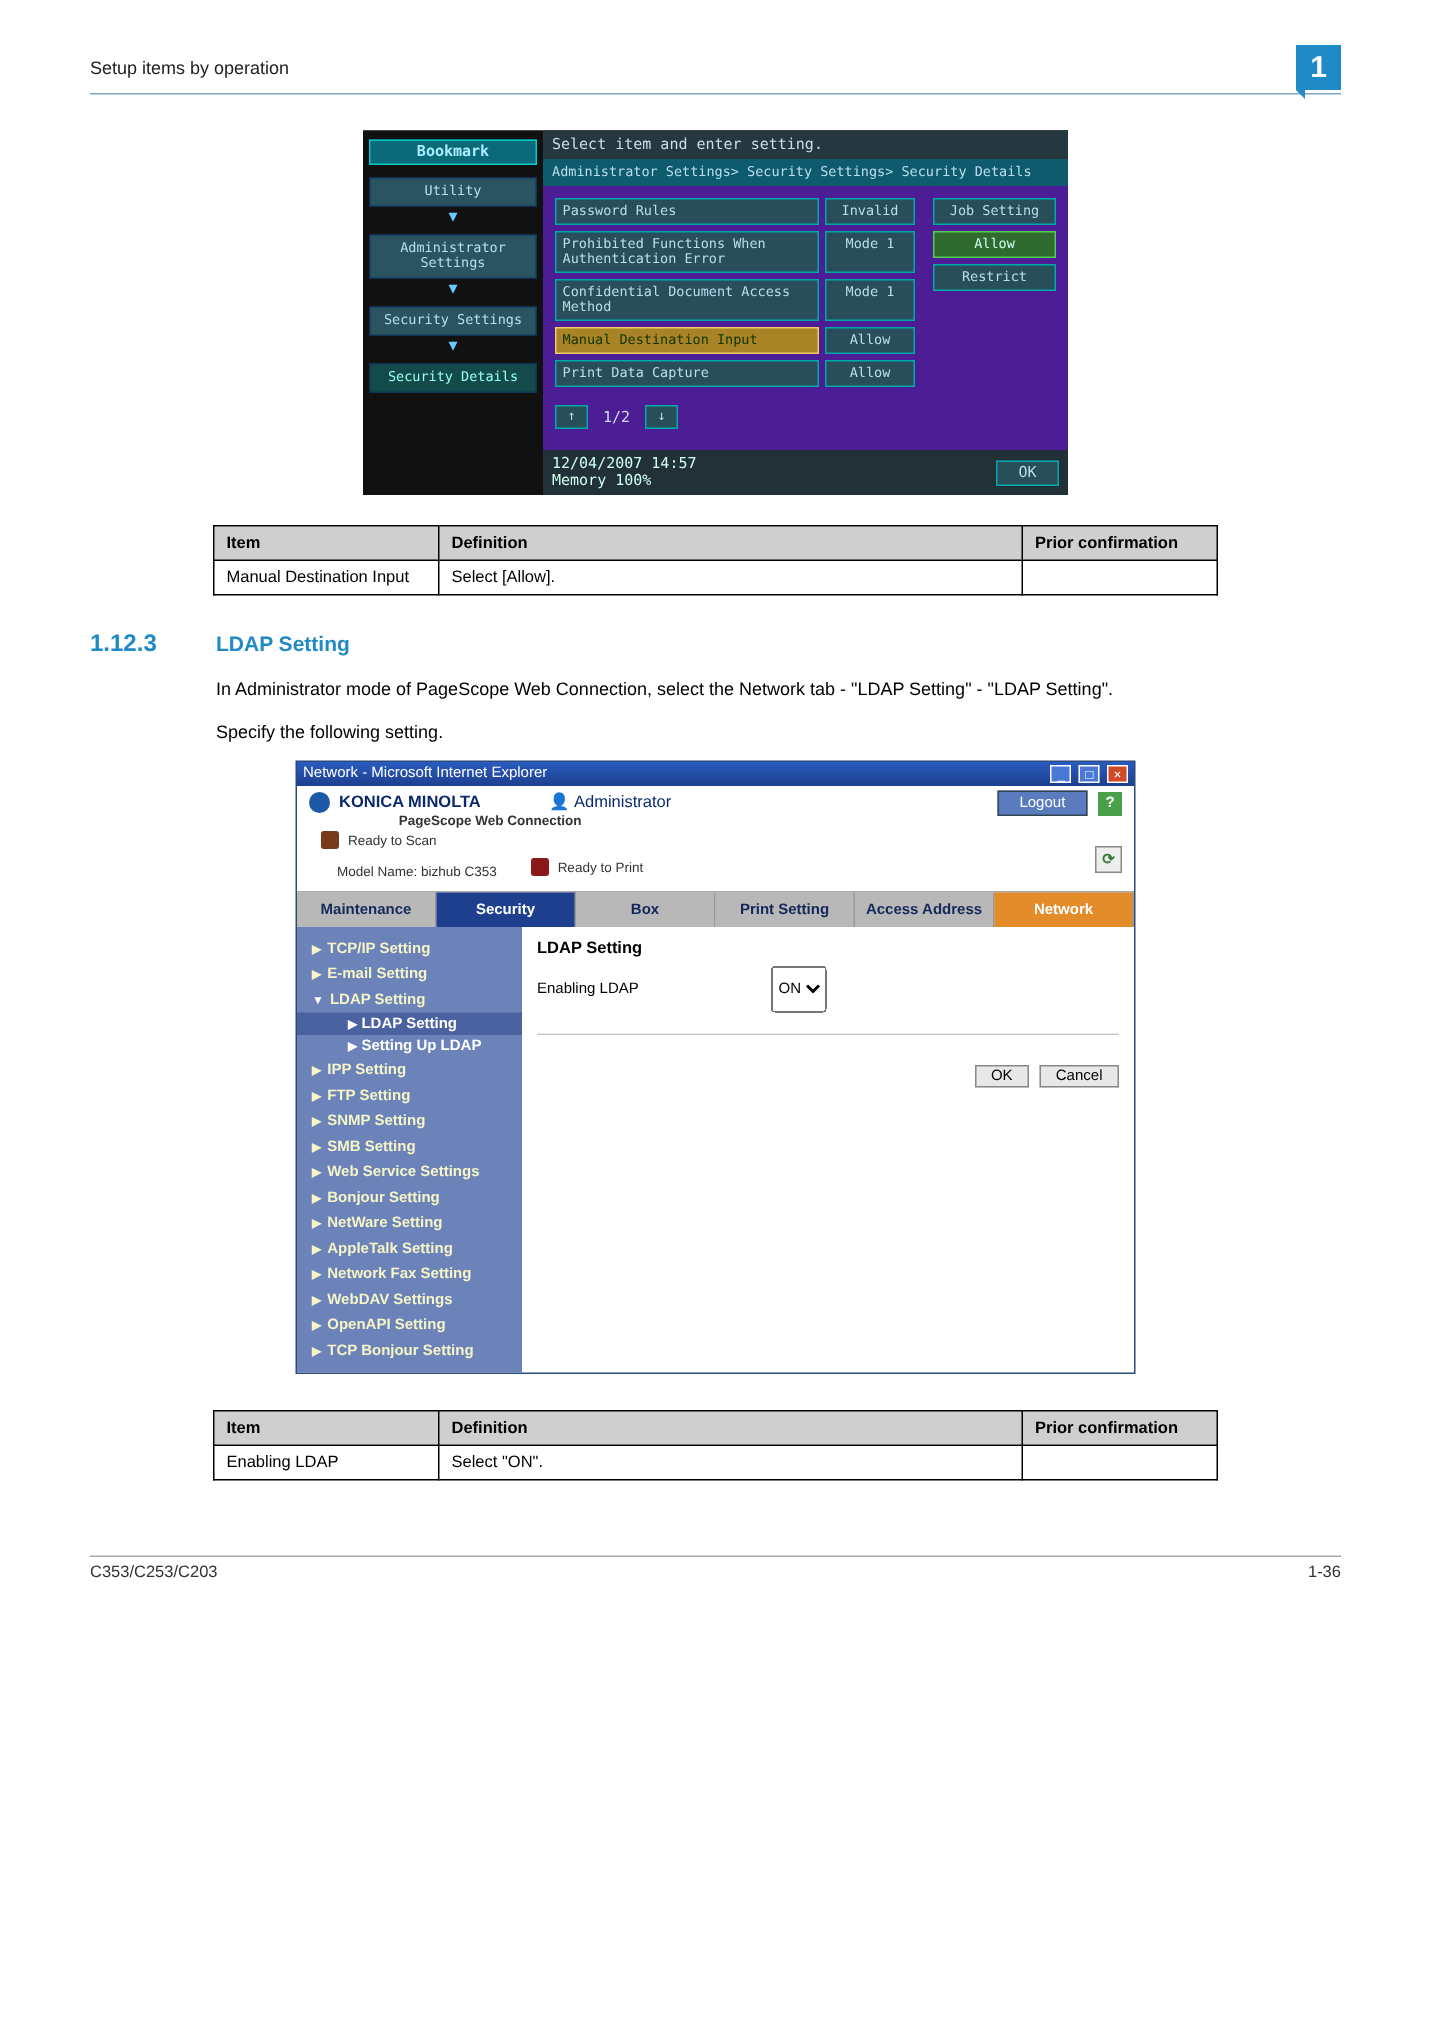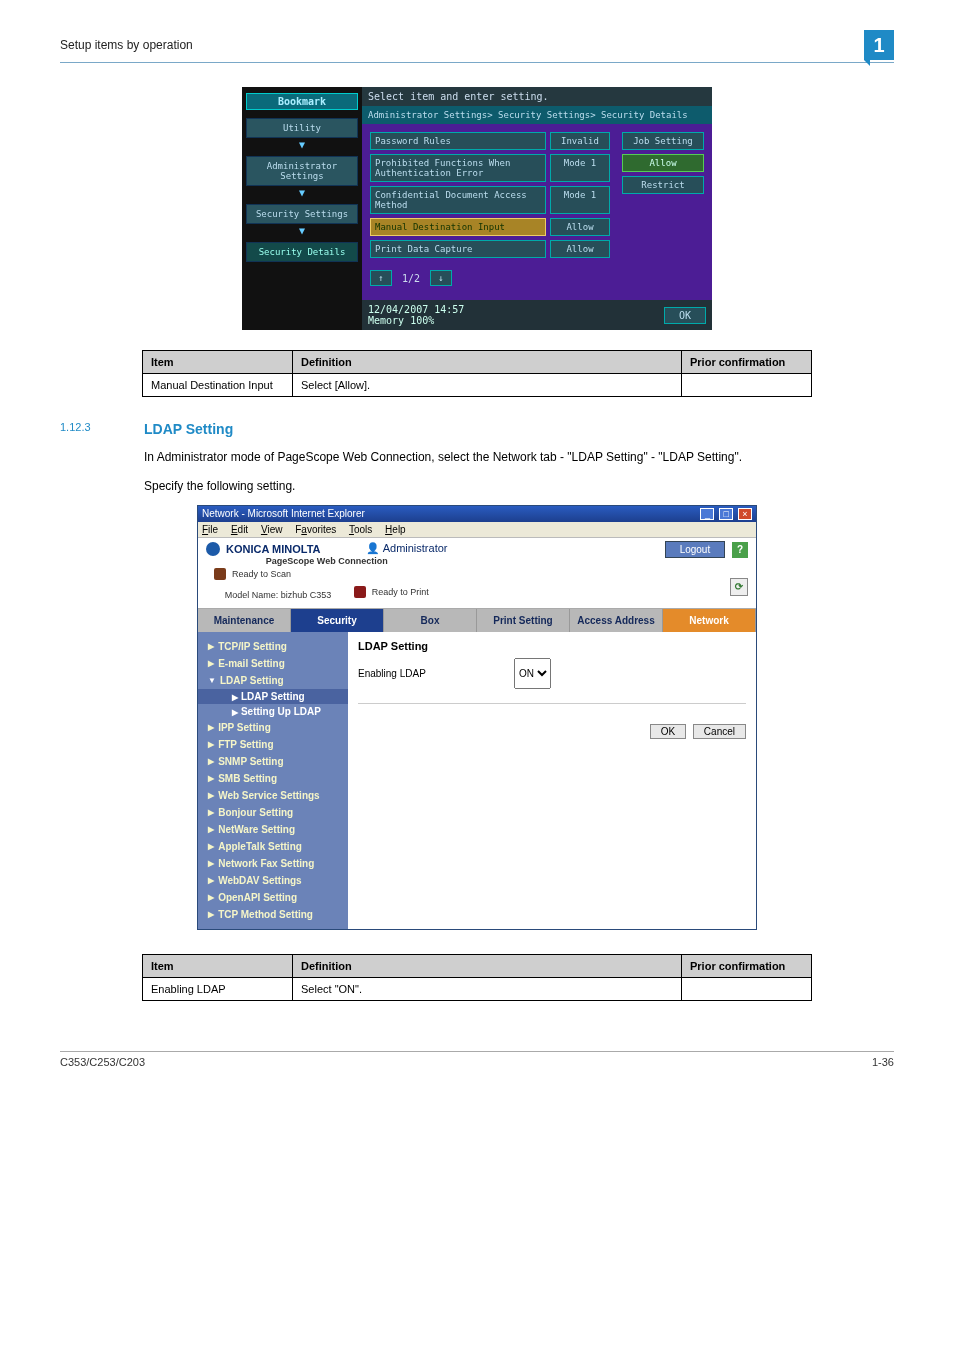--- a/index.html
+++ b/index.html
@@ -134,21 +134,21 @@
   table.def th {
     background:#cfcfcf; font-weight:bold;
   }
   table.def th.c1, table.def td.c1 { width:150px; }
   table.def th.c3, table.def td.c3 { width:130px; }
 
   
   .section {
     display:flex; gap:24px; margin: 6px 0 6px 0;
   }
-  .sec-num { color:#1f8ac6; font-weight:normal; font-size:11px; width:60px; }
+  .sec-num { color:#1f8ac6; font-weight:bold; font-size:16px; width:60px; }
   .sec-title { color:#1f8ac6; font-weight:bold; font-size:14px; }
   .body-text { margin-left: 84px; margin-bottom:10px; font-size:12px; line-height:1.4; }
 
   
   .browser {
     width: 560px; margin: 10px auto 24px auto;
     border:1px solid #2a4a7a;
     font-family: Tahoma, Arial, sans-serif; font-size:10px;
     color:#000; background:#fff;
   }
@@ -328,28 +328,20 @@
 
   <div class="browser">
     <div class="br-titlebar">
       <span>Network - Microsoft Internet Explorer</span>
       <span class="wbtns">
         <span>_</span>
         <span>□</span>
         <span class="red">×</span>
       </span>
     </div>
-    <div class="br-menubar">
-      <span><u>F</u>ile</span>
-      <span><u>E</u>dit</span>
-      <span><u>V</u>iew</span>
-      <span>F<u>a</u>vorites</span>
-      <span><u>T</u>ools</span>
-      <span><u>H</u>elp</span>
-    </div>
 
     <div class="br-header">
       <div>
         <div class="brand">
           <span class="brand-icon"></span>
           <span>KONICA MINOLTA</span>
           <span style="margin-left:40px;font-weight:normal;">
             <span>👤</span>
             <span>Administrator</span>
           </span>
@@ -444,21 +436,21 @@
         <div class="side-item">
             <span class="tri">▶</span>
             <span>WebDAV Settings</span>
           </div>
         <div class="side-item">
             <span class="tri">▶</span>
             <span>OpenAPI Setting</span>
           </div>
         <div class="side-item">
             <span class="tri">▶</span>
-            <span>TCP Method Setting</span>
+            <span>TCP Bonjour Setting</span>
           </div>
       </div>
       <div class="br-main">
         <div class="form-title">LDAP Setting</div>
         <div class="form-row">
           <span style="width:140px;display:inline-block;">Enabling LDAP</span>
           <select>
             <option>ON</option>
           </select>
         </div>

